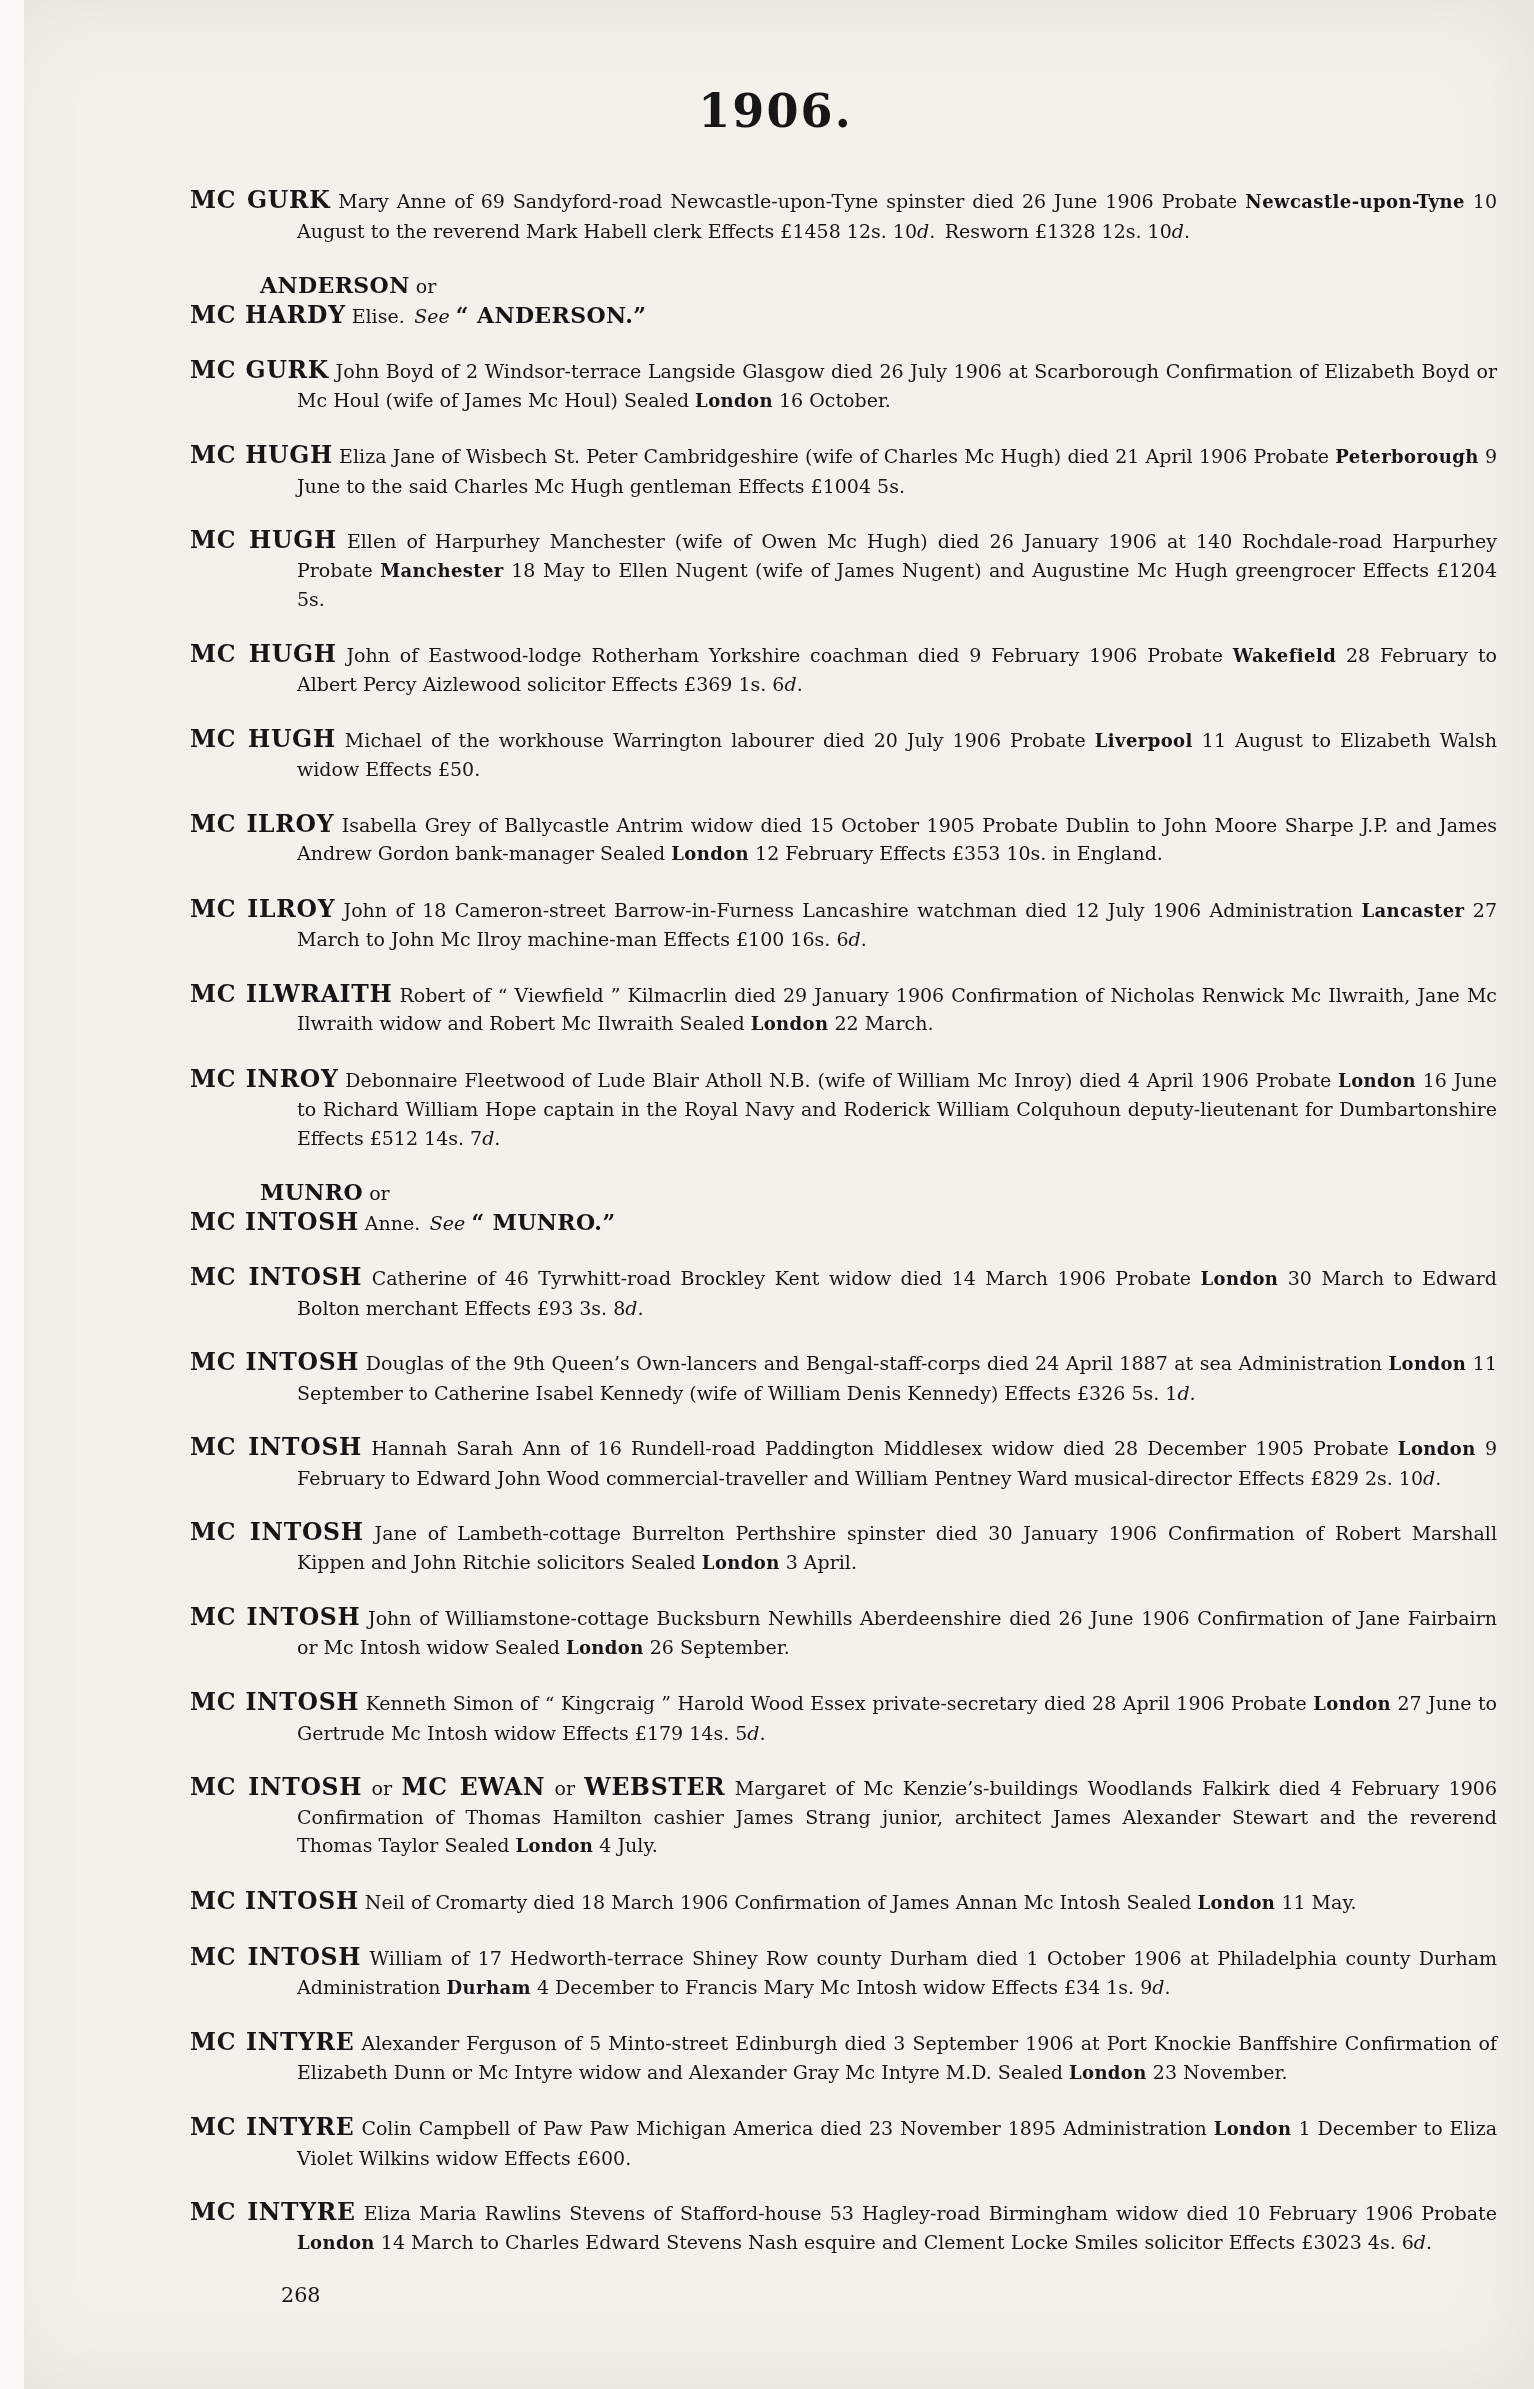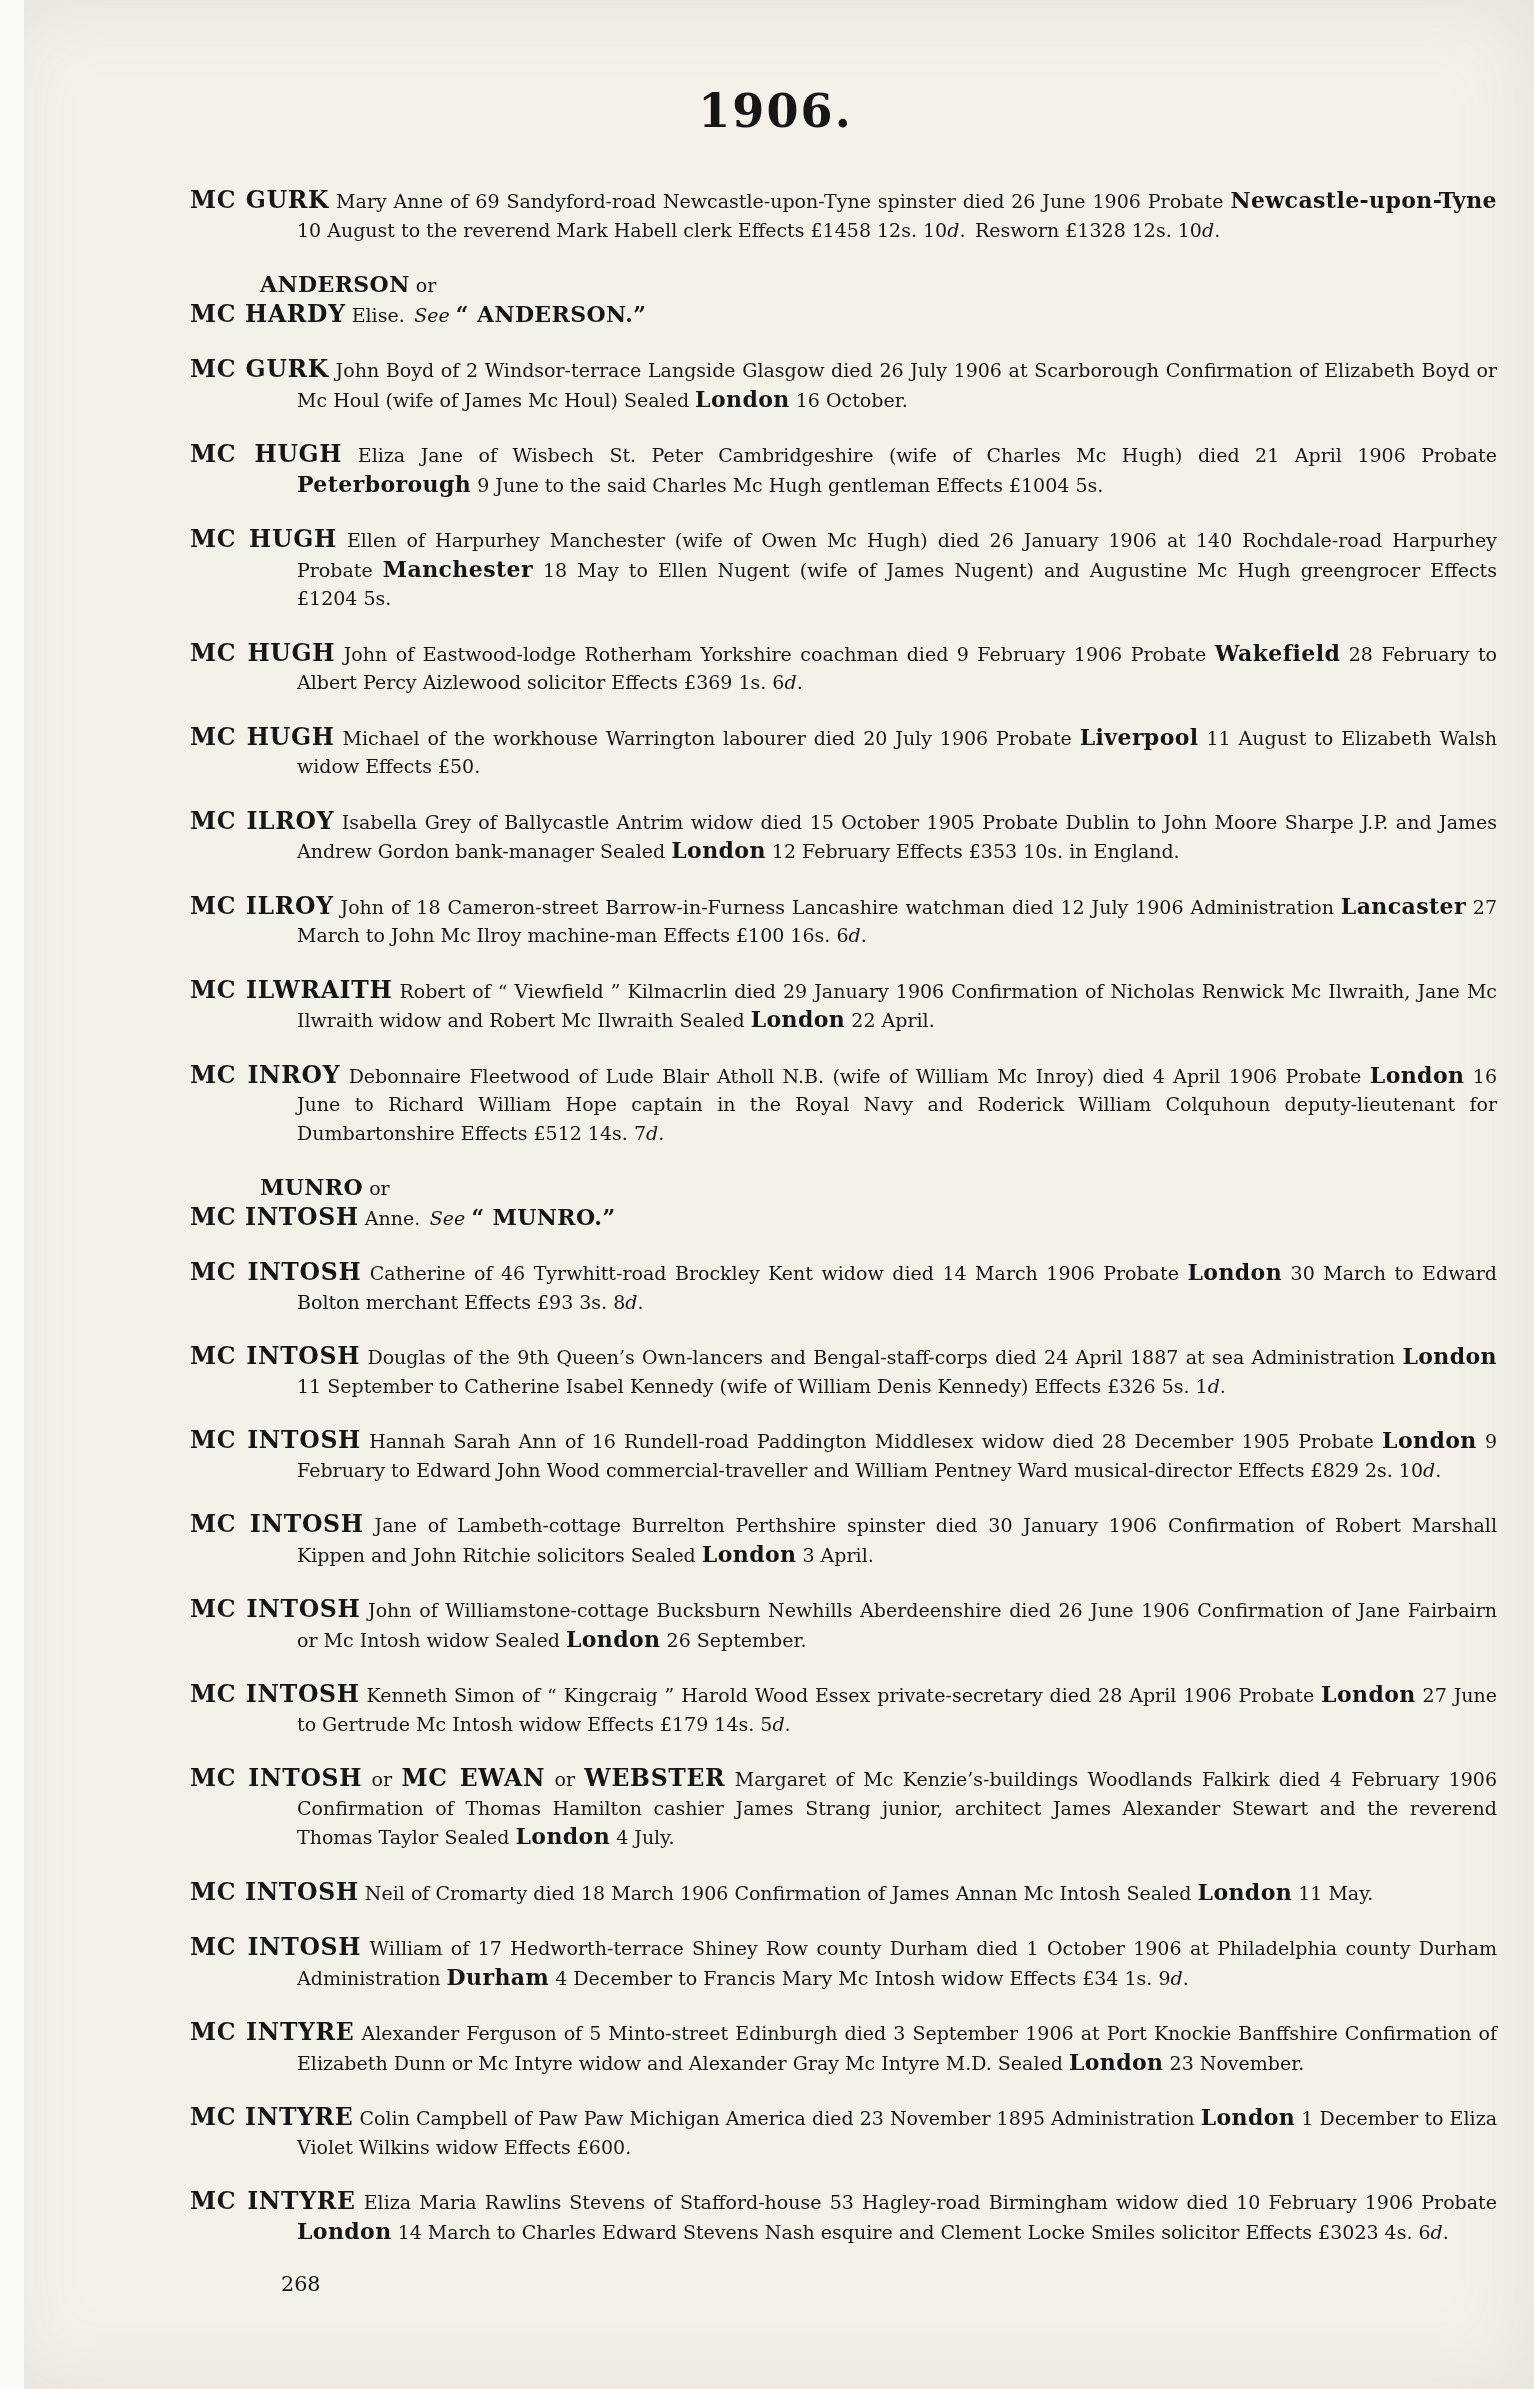--- a/index.html
+++ b/index.html
@@ -58,21 +58,21 @@
     font-size: 19px;
     line-height: 28.5px;
   }
   .seg-surname {
     font-weight: bold;
     font-size: 23.5px;
     letter-spacing: 0.7px;
   }
   .seg-registry {
     font-weight: bold;
-    font-size: 22px;
+    font-size: 18px;
     letter-spacing: 0.4px;
   }
   .seg-b {
     font-weight: bold;
     font-size: 22px;
     letter-spacing: 0.4px;
   }
   .seg-i {
     font-style: italic;
   }
@@ -93,21 +93,21 @@
         <p class="cr-line1"><span class="seg-b">ANDERSON</span><span class="seg-n"> or</span></p>
         <p class="cr-line2"><span class="seg-surname">MC HARDY</span><span class="seg-n"> Elise. </span><span class="seg-i">See</span><span class="seg-n"> </span><span class="seg-b">“ ANDERSON.”</span></p>
       </div>
       <p class="entry"><span class="seg-surname">MC GURK</span><span class="seg-n"> John Boyd of 2 Windsor-terrace Langside Glasgow died 26 July 1906 at Scarborough Confirmation of Elizabeth Boyd or Mc Houl (wife of James Mc Houl) Sealed </span><span class="seg-registry">London</span><span class="seg-n"> 16 October.</span></p>
       <p class="entry"><span class="seg-surname">MC HUGH</span><span class="seg-n"> Eliza Jane of Wisbech St. Peter Cambridgeshire (wife of Charles Mc Hugh) died 21 April 1906 Probate </span><span class="seg-registry">Peterborough</span><span class="seg-n"> 9 June to the said Charles Mc Hugh gentleman Effects £1004 5s.</span></p>
       <p class="entry"><span class="seg-surname">MC HUGH</span><span class="seg-n"> Ellen of Harpurhey Manchester (wife of Owen Mc Hugh) died 26 January 1906 at 140 Rochdale-road Harpurhey Probate </span><span class="seg-registry">Manchester</span><span class="seg-n"> 18 May to Ellen Nugent (wife of James Nugent) and Augustine Mc Hugh greengrocer Effects £1204 5s.</span></p>
       <p class="entry"><span class="seg-surname">MC HUGH</span><span class="seg-n"> John of Eastwood-lodge Rotherham Yorkshire coachman died 9 February 1906 Probate </span><span class="seg-registry">Wakefield</span><span class="seg-n"> 28 February to Albert Percy Aizlewood solicitor Effects £369 1s. 6</span><span class="seg-i">d</span><span class="seg-n">.</span></p>
       <p class="entry"><span class="seg-surname">MC HUGH</span><span class="seg-n"> Michael of the workhouse Warrington labourer died 20 July 1906 Probate </span><span class="seg-registry">Liverpool</span><span class="seg-n"> 11 August to Elizabeth Walsh widow Effects £50.</span></p>
       <p class="entry"><span class="seg-surname">MC ILROY</span><span class="seg-n"> Isabella Grey of Ballycastle Antrim widow died 15 October 1905 Probate Dublin to John Moore Sharpe J.P. and James Andrew Gordon bank-manager Sealed </span><span class="seg-registry">London</span><span class="seg-n"> 12 February Effects £353 10s. in England.</span></p>
       <p class="entry"><span class="seg-surname">MC ILROY</span><span class="seg-n"> John of 18 Cameron-street Barrow-in-Furness Lancashire watchman died 12 July 1906 Administration </span><span class="seg-registry">Lancaster</span><span class="seg-n"> 27 March to John Mc Ilroy machine-man Effects £100 16s. 6</span><span class="seg-i">d</span><span class="seg-n">.</span></p>
-      <p class="entry"><span class="seg-surname">MC ILWRAITH</span><span class="seg-n"> Robert of “ Viewfield ” Kilmacrlin died 29 January 1906 Confirmation of Nicholas Renwick Mc Ilwraith, Jane Mc Ilwraith widow and Robert Mc Ilwraith Sealed </span><span class="seg-registry">London</span><span class="seg-n"> 22 April.</span></p>
+      <p class="entry"><span class="seg-surname">MC ILWRAITH</span><span class="seg-n"> Robert of “ Viewfield ” Kilmacrlin died 29 January 1906 Confirmation of Nicholas Renwick Mc Ilwraith, Jane Mc Ilwraith widow and Robert Mc Ilwraith Sealed </span><span class="seg-registry">London</span><span class="seg-n"> 22 March.</span></p>
       <p class="entry"><span class="seg-surname">MC INROY</span><span class="seg-n"> Debonnaire Fleetwood of Lude Blair Atholl N.B. (wife of William Mc Inroy) died 4 April 1906 Probate </span><span class="seg-registry">London</span><span class="seg-n"> 16 June to Richard William Hope captain in the Royal Navy and Roderick William Colquhoun deputy-lieutenant for Dumbartonshire Effects £512 14s. 7</span><span class="seg-i">d</span><span class="seg-n">.</span></p>
       <div class="crossref">
         <p class="cr-line1"><span class="seg-b">MUNRO</span><span class="seg-n"> or</span></p>
         <p class="cr-line2"><span class="seg-surname">MC INTOSH</span><span class="seg-n"> Anne. </span><span class="seg-i">See</span><span class="seg-n"> </span><span class="seg-b">“ MUNRO.”</span></p>
       </div>
       <p class="entry"><span class="seg-surname">MC INTOSH</span><span class="seg-n"> Catherine of 46 Tyrwhitt-road Brockley Kent widow died 14 March 1906 Probate </span><span class="seg-registry">London</span><span class="seg-n"> 30 March to Edward Bolton merchant Effects £93 3s. 8</span><span class="seg-i">d</span><span class="seg-n">.</span></p>
       <p class="entry"><span class="seg-surname">MC INTOSH</span><span class="seg-n"> Douglas of the 9th Queen’s Own-lancers and Bengal-staff-corps died 24 April 1887 at sea Administration </span><span class="seg-registry">London</span><span class="seg-n"> 11 September to Catherine Isabel Kennedy (wife of William Denis Kennedy) Effects £326 5s. 1</span><span class="seg-i">d</span><span class="seg-n">.</span></p>
       <p class="entry"><span class="seg-surname">MC INTOSH</span><span class="seg-n"> Hannah Sarah Ann of 16 Rundell-road Paddington Middlesex widow died 28 December 1905 Probate </span><span class="seg-registry">London</span><span class="seg-n"> 9 February to Edward John Wood commercial-traveller and William Pentney Ward musical-director Effects £829 2s. 10</span><span class="seg-i">d</span><span class="seg-n">.</span></p>
       <p class="entry"><span class="seg-surname">MC INTOSH</span><span class="seg-n"> Jane of Lambeth-cottage Burrelton Perthshire spinster died 30 January 1906 Confirmation of Robert Marshall Kippen and John Ritchie solicitors Sealed </span><span class="seg-registry">London</span><span class="seg-n"> 3 April.</span></p>
       <p class="entry"><span class="seg-surname">MC INTOSH</span><span class="seg-n"> John of Williamstone-cottage Bucksburn Newhills Aberdeenshire died 26 June 1906 Confirmation of Jane Fairbairn or Mc Intosh widow Sealed </span><span class="seg-registry">London</span><span class="seg-n"> 26 September.</span></p>

